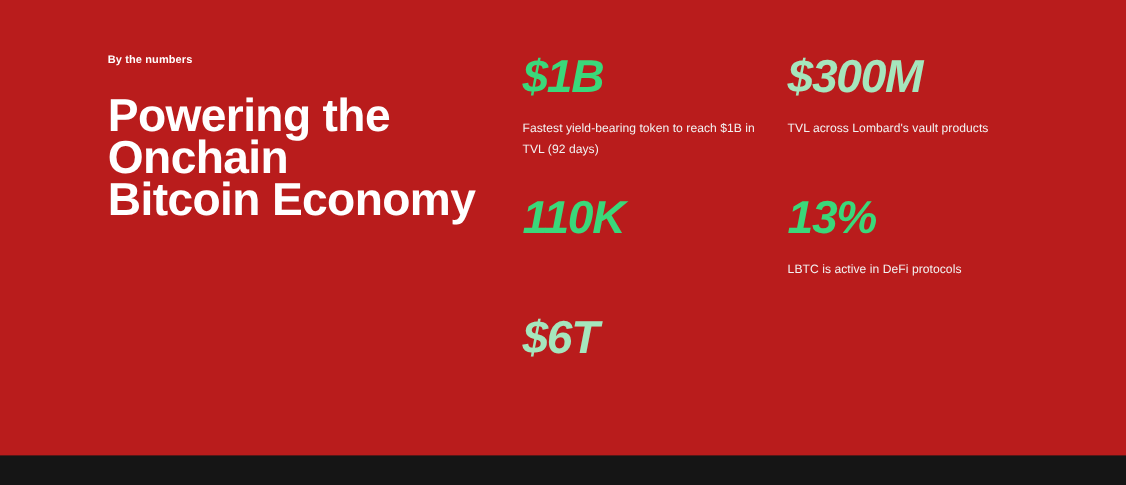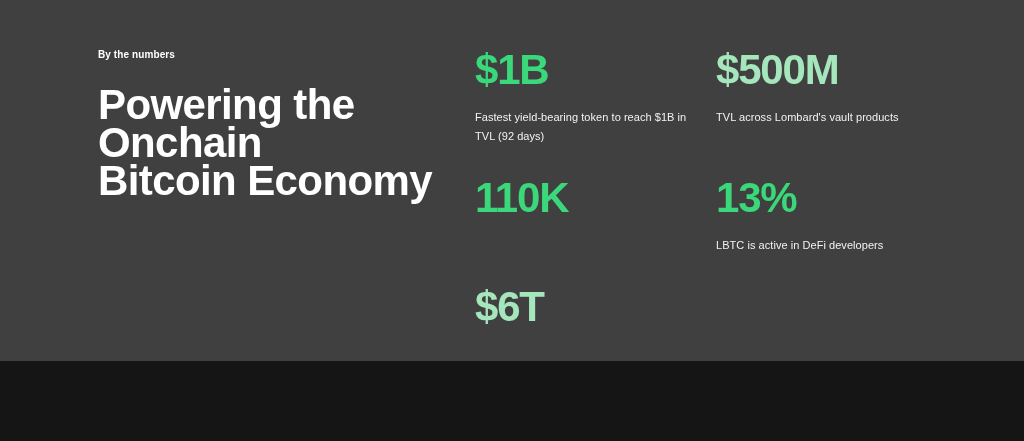--- a/index.html
+++ b/index.html
@@ -11,22 +11,22 @@
     height: 441px;
     background: #151515;
     font-family: "Liberation Sans", sans-serif;
     overflow: hidden;
     -webkit-font-smoothing: antialiased;
   }
 
   .section {
     position: relative;
     width: 1024px;
-    height: 361px;
-    background: #404040;
+    height: 414px;
+    background: #b91c1c;
     box-sizing: border-box;
   }
 
   
   .intro {
     position: absolute;
     left: 98px;
     top: 48px;
     width: 355px;
   }
@@ -66,20 +66,21 @@
     width: 225px;
   }
 
   .stat-value {
     font-size: 42px;
     font-weight: bold;
     line-height: 48px;
     letter-spacing: -1.2px;
     margin: 0 0 14px 0;
     color: #3ad87a;
+    font-style: italic;
   }
 
   .stat-value.accent-pale {
     color: #a5e6bd;
   }
 
   .stat-desc {
     font-size: 11px;
     font-weight: normal;
     color: #f2f2f2;
@@ -101,31 +102,31 @@
 
   <div class="stats-grid">
 
     <div class="stat">
       <div class="stat-value">$1B</div>
       <div class="stat-desc">Fastest yield-bearing token to reach $1B in TVL (92 days)</div>
     </div>
 
 
     <div class="stat">
-      <div class="stat-value accent-pale">$500M</div>
+      <div class="stat-value accent-pale">$300M</div>
       <div class="stat-desc">TVL across Lombard's vault products</div>
     </div>
 
     <div class="stat">
       <div class="stat-value">110K</div>
     </div>
 
     <div class="stat">
       <div class="stat-value">13%</div>
-      <div class="stat-desc">LBTC is active in DeFi developers</div>
+      <div class="stat-desc">LBTC is active in DeFi protocols</div>
     </div>
 
     <div class="stat">
       <div class="stat-value accent-pale">$6T</div>
     </div>
 
   </div>
 </div>
 
 </body></html>

